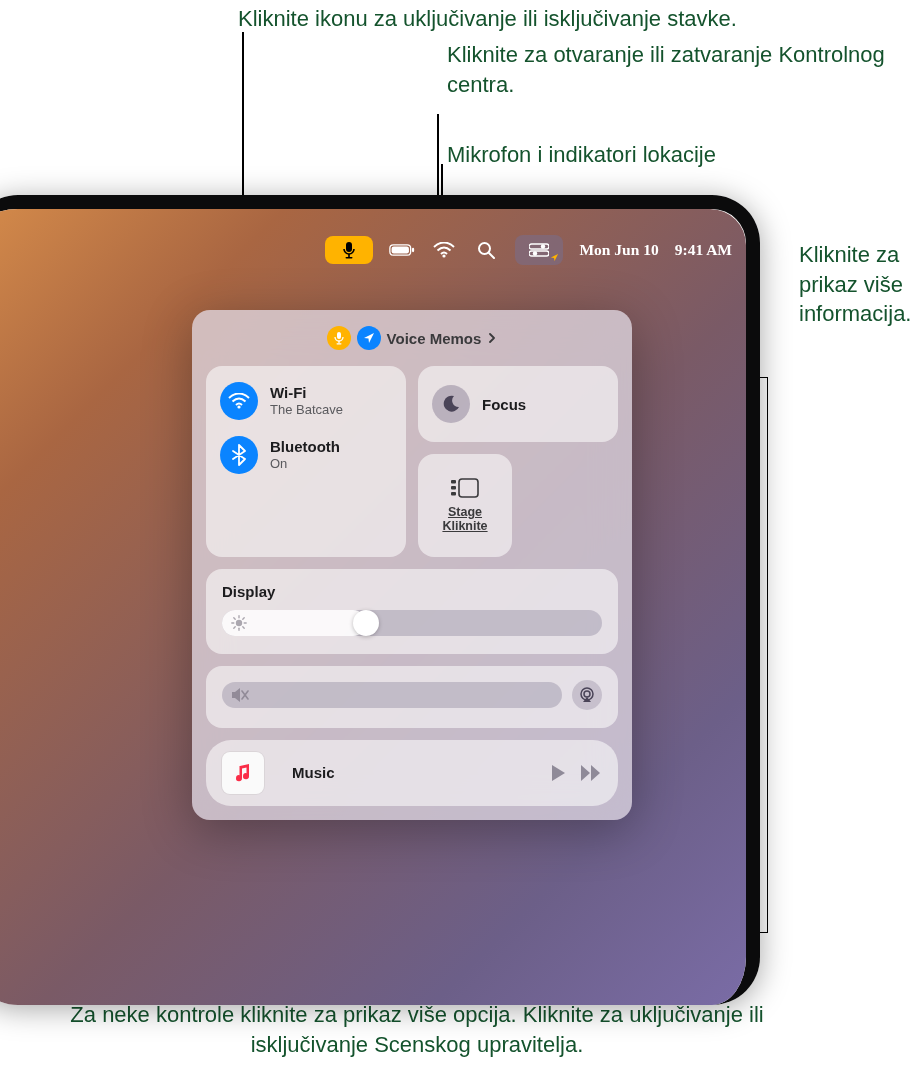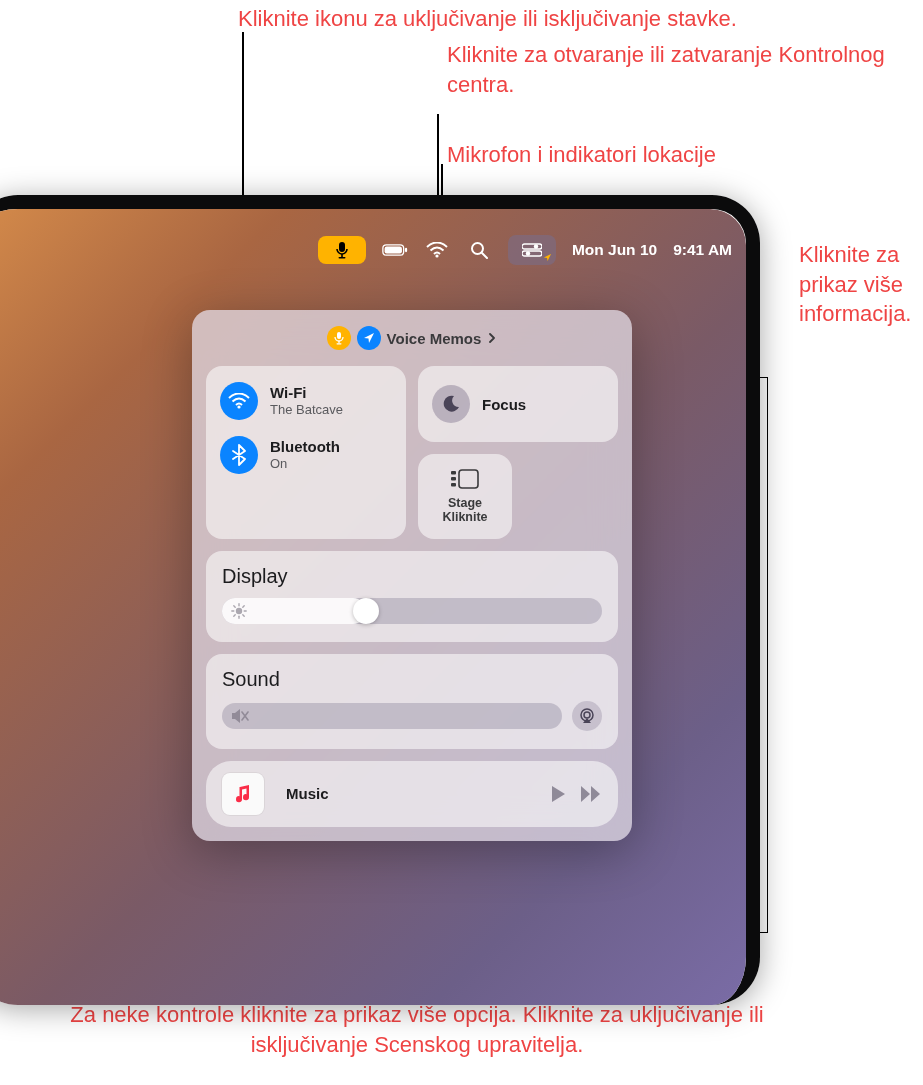--- a/index.html
+++ b/index.html
@@ -8,21 +8,21 @@
       background: #fff;
       width: 923px;
       height: 1085px;
       position: relative;
       overflow: hidden;
     }
     .callout {
       position: absolute;
       font-size: 22px;
       line-height: 1.35;
-      color: #ef4444;
+      color: #14532d;
     }
     .callout-line {
       position: absolute;
       background: #000;
     }
     
     .device {
       position: absolute;
       top: 195px;
       left: -30px;
@@ -77,21 +77,21 @@
       display: flex;
       align-items: center;
       justify-content: center;
       position: relative;
     }
     .cc-btn-loc {
       position: absolute;
       right: 4px;
       bottom: 3px;
     }
-    .menu-date { font-weight: 600; }
+    .menu-date { font-weight: 600; font-family: Liberation Serif, serif; }
     
     .cc-panel {
       position: absolute;
       top: 72px;
       left: 222px;
       width: 440px;
       background: rgba(225,219,230,.75);
       backdrop-filter: blur(20px);
       border-radius: 18px;
       padding: 14px;
@@ -122,21 +122,21 @@
     .ind-mic { background: #ffb300; }
     .ind-loc { background: #0a84ff; }
     .row1 {
       display: grid;
       grid-template-columns: 1fr 1fr;
       gap: 12px;
     }
     .tile {
       background: rgba(255,255,255,.55);
       border-radius: 16px;
-      padding: 14px 14px;
+      padding: 23px 14px;
     }
     .conn-tile {
       display: flex;
       flex-direction: column;
       gap: 16px;
       padding: 16px 14px;
     }
     .conn-item {
       display: flex;
       align-items: center;
@@ -189,27 +189,28 @@
     .small-tile {
       display: flex;
       flex-direction: column;
       align-items: center;
       gap: 6px;
       text-align: center;
       font-size: 12.5px;
       font-weight: 600;
       color: #3a3a3c;
       line-height: 1.15;
+      text-decoration: underline;
     }
     .slider-tile {
       padding: 14px 16px 18px 16px;
     }
     .slider-label {
-      font-weight: 400;
-      font-size: 20px;
+      font-weight: 700;
+      font-size: 15px;
       color: #1c1c1e;
       margin-bottom: 10px;
     }
     .slider-track {
       position: relative;
       height: 26px;
       border-radius: 13px;
       background: rgba(130,120,145,.35);
       display: flex;
       align-items: center;
@@ -248,21 +249,21 @@
       height: 30px;
       border-radius: 50%;
       background: rgba(130,120,145,.3);
       display: flex;
       align-items: center;
       justify-content: center;
     }
     .music-tile {
       display: flex;
       align-items: center;
-      gap: 22px;
+      gap: 28px;
       padding: 12px 16px;
       border-radius: 25px;
     }
     .music-art {
       width: 42px;
       height: 42px;
       border-radius: 8px;
       background: #fafafa;
       display: flex;
       align-items: center;
@@ -454,21 +455,20 @@
                   <line x1="2.8" y1="13.2" x2="4.2" y2="11.8"></line>
                   <line x1="11.8" y1="4.2" x2="13.2" y2="2.8"></line>
                 </g>
               </svg>
           </span>
           <div class="slider-knob" id="display-knob" style="left: calc(38% - 13px);"></div>
         </div>
       </div>
 
       <div class="tile slider-tile">
-        <div class="slider-label">Sound</div>
         <div class="sound-row">
           <div class="slider-track">
             <div class="slider-fill" id="sound-fill" style="width: 0%;"></div>
             <span class="slider-ic">
               <svg width="18" height="16" viewBox="0 0 18 16">
                   <path d="M1 5 H4 L9 1 V15 L4 11 H1 Z" fill="#6a6572"></path>
                   <line x1="11" y1="4" x2="17" y2="12" stroke="#6a6572" stroke-width="1.6" stroke-linecap="round"></line>
                   <line x1="17" y1="4" x2="11" y2="12" stroke="#6a6572" stroke-width="1.6" stroke-linecap="round"></line>
                 </svg>
             </span>

